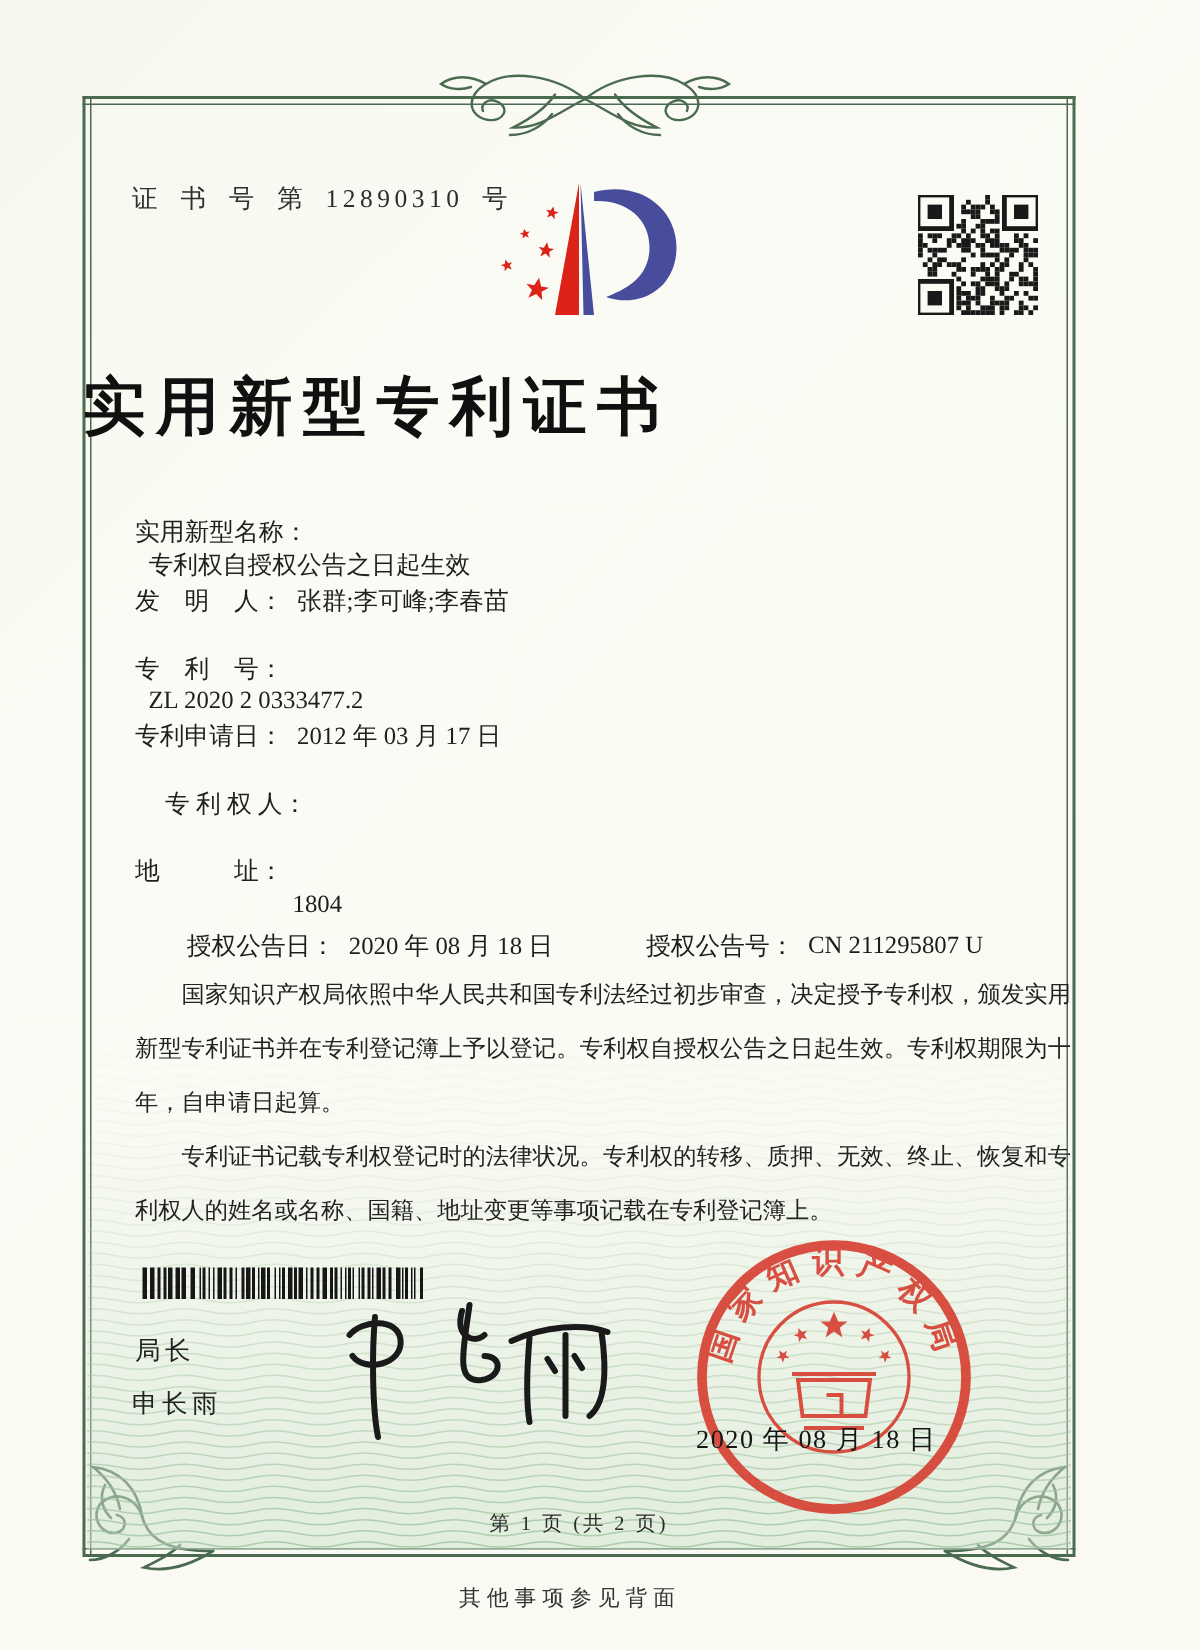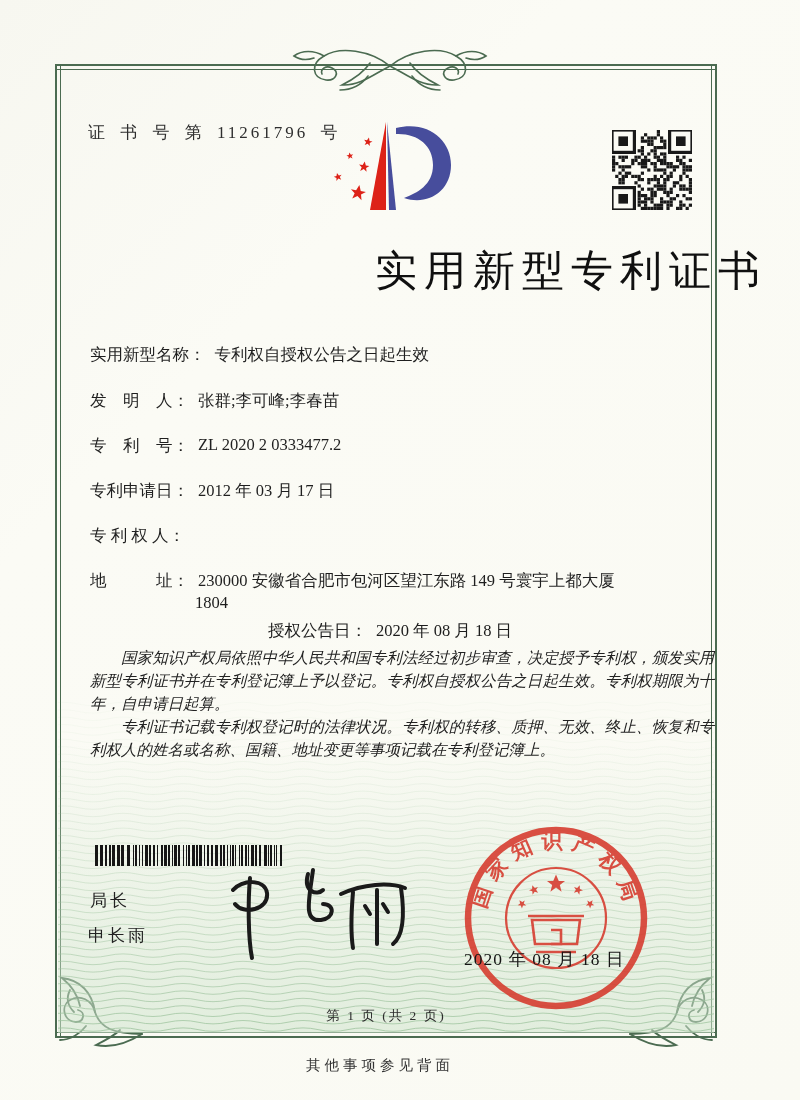--- a/index.html
+++ b/index.html
@@ -9,30 +9,30 @@
     font-family:"Liberation Serif","DejaVu Serif",serif;color:#1c1c1c;
   }
   .abs{position:absolute;}
   
   .fr{position:absolute;border:0 solid #4b6b51;}
   .fr-top{left:55px;top:64px;width:662px;height:3px;border-top-width:2.5px;border-bottom-width:1px;}
   .fr-bottom{left:55px;top:1032px;width:662px;height:3px;border-bottom-width:2.5px;border-top-width:1px;}
   .fr-left{left:55px;top:64px;width:3px;height:972px;border-left-width:2.5px;border-right-width:1px;}
   .fr-right{left:711px;top:64px;width:3px;height:972px;border-right-width:2.5px;border-left-width:1px;}
   .cert-no{left:88px;top:121px;font-size:17px;letter-spacing:3px;word-spacing:5px;color:#2e2e2e;}
-  .title{left:55px;top:243px;width:712px;text-align:right;font-size:42px;font-weight:normal;
+  .title{left:55px;top:243px;width:712px;text-align:left;font-size:42px;font-weight:bold;
          letter-spacing:7px;color:#101010;}
   .frow{position:absolute;left:90px;font-size:16.5px;display:flex;align-items:flex-start;color:#1f1f1f;}
   .flabel{white-space:pre;}
   .fvalue{margin-left:9px;white-space:pre;}
   .addr2{position:absolute;left:195px;top:593px;font-size:16.5px;}
   .grantrow{position:absolute;left:90px;top:620px;width:600px;display:flex;font-size:16.5px;justify-content:center;}
   .grant2{margin-left:62px;display:flex;}
-  .paras{position:absolute;left:90px;top:646px;width:624px;font-size:15.5px;line-height:23px;
-         text-align:justify;color:#222;font-style:italic;}
+  .paras{position:absolute;left:90px;top:646px;width:624px;font-size:15.5px;line-height:36px;
+         text-align:justify;color:#222;}
   .paras p{margin:0;text-indent:2em;}
   .tint{left:58px;top:744px;width:656px;height:289px;
         background:linear-gradient(to bottom,rgba(213,231,210,0) 0%,rgba(213,231,210,0.28) 35%,rgba(205,227,203,0.55) 100%);}
   .waves{left:58px;top:700px;}
   .barcode{left:95px;top:845px;width:196px;height:21px;display:flex;align-items:stretch;}
   .barcode div{background:#161616;}
   .chief-label{left:90px;top:889px;font-size:17px;letter-spacing:3px;color:#222;text-align:right;}
   .chief-name{left:88px;top:924px;font-size:17px;letter-spacing:3px;color:#222;}
   .seal-date{left:464px;top:947px;font-size:17.5px;letter-spacing:1px;color:#151515;z-index:6;}
   .page-note{left:55px;top:1007px;width:662px;text-align:center;font-size:13.5px;letter-spacing:2px;color:#2b2b2b;}
@@ -120,21 +120,21 @@
     <path d="M-10,277.8 q15,-3.4 30,0 t30,0 q15,-3.4 30,0 t30,0 q15,-3.4 30,0 t30,0 q15,-3.4 30,0 t30,0 q15,-3.4 30,0 t30,0 q15,-3.4 30,0 t30,0 q15,-3.4 30,0 t30,0 q15,-3.4 30,0 t30,0 q15,-3.4 30,0 t30,0 q15,-3.4 30,0 t30,0 q15,-3.4 30,0 t30,0 q15,-3.4 30,0 t30,0 q15,-3.4 30,0 t30,0 q15,-3.4 30,0 t30,0 q15,-3.4 30,0 t30,0 q15,-3.4 30,0 t30,0 q15,-3.4 30,0 t30,0 q15,-3.4 30,0 t30,0 q15,-3.4 30,0 t30,0 q15,-3.4 30,0 t30,0 q15,-3.4 30,0 t30,0 q15,-3.4 30,0 t30,0 q15,-3.4 30,0 t30,0 q15,-3.4 30,0 t30,0" fill="none" stroke="#9fc49f" stroke-width="1" opacity="0.62"></path>
     <path d="M-10,285.2 q15,-3.4 30,0 t30,0 q15,-3.4 30,0 t30,0 q15,-3.4 30,0 t30,0 q15,-3.4 30,0 t30,0 q15,-3.4 30,0 t30,0 q15,-3.4 30,0 t30,0 q15,-3.4 30,0 t30,0 q15,-3.4 30,0 t30,0 q15,-3.4 30,0 t30,0 q15,-3.4 30,0 t30,0 q15,-3.4 30,0 t30,0 q15,-3.4 30,0 t30,0 q15,-3.4 30,0 t30,0 q15,-3.4 30,0 t30,0 q15,-3.4 30,0 t30,0 q15,-3.4 30,0 t30,0 q15,-3.4 30,0 t30,0 q15,-3.4 30,0 t30,0 q15,-3.4 30,0 t30,0 q15,-3.4 30,0 t30,0 q15,-3.4 30,0 t30,0 q15,-3.4 30,0 t30,0 q15,-3.4 30,0 t30,0 q15,-3.4 30,0 t30,0" fill="none" stroke="#9fc49f" stroke-width="1" opacity="0.64"></path>
     <path d="M-10,292.6 q15,-3.4 30,0 t30,0 q15,-3.4 30,0 t30,0 q15,-3.4 30,0 t30,0 q15,-3.4 30,0 t30,0 q15,-3.4 30,0 t30,0 q15,-3.4 30,0 t30,0 q15,-3.4 30,0 t30,0 q15,-3.4 30,0 t30,0 q15,-3.4 30,0 t30,0 q15,-3.4 30,0 t30,0 q15,-3.4 30,0 t30,0 q15,-3.4 30,0 t30,0 q15,-3.4 30,0 t30,0 q15,-3.4 30,0 t30,0 q15,-3.4 30,0 t30,0 q15,-3.4 30,0 t30,0 q15,-3.4 30,0 t30,0 q15,-3.4 30,0 t30,0 q15,-3.4 30,0 t30,0 q15,-3.4 30,0 t30,0 q15,-3.4 30,0 t30,0 q15,-3.4 30,0 t30,0 q15,-3.4 30,0 t30,0 q15,-3.4 30,0 t30,0" fill="none" stroke="#9fc49f" stroke-width="1" opacity="0.67"></path>
     <path d="M-10,300.0 q15,-3.4 30,0 t30,0 q15,-3.4 30,0 t30,0 q15,-3.4 30,0 t30,0 q15,-3.4 30,0 t30,0 q15,-3.4 30,0 t30,0 q15,-3.4 30,0 t30,0 q15,-3.4 30,0 t30,0 q15,-3.4 30,0 t30,0 q15,-3.4 30,0 t30,0 q15,-3.4 30,0 t30,0 q15,-3.4 30,0 t30,0 q15,-3.4 30,0 t30,0 q15,-3.4 30,0 t30,0 q15,-3.4 30,0 t30,0 q15,-3.4 30,0 t30,0 q15,-3.4 30,0 t30,0 q15,-3.4 30,0 t30,0 q15,-3.4 30,0 t30,0 q15,-3.4 30,0 t30,0 q15,-3.4 30,0 t30,0 q15,-3.4 30,0 t30,0 q15,-3.4 30,0 t30,0 q15,-3.4 30,0 t30,0 q15,-3.4 30,0 t30,0" fill="none" stroke="#9fc49f" stroke-width="1" opacity="0.69"></path>
     <path d="M-10,307.4 q15,-3.4 30,0 t30,0 q15,-3.4 30,0 t30,0 q15,-3.4 30,0 t30,0 q15,-3.4 30,0 t30,0 q15,-3.4 30,0 t30,0 q15,-3.4 30,0 t30,0 q15,-3.4 30,0 t30,0 q15,-3.4 30,0 t30,0 q15,-3.4 30,0 t30,0 q15,-3.4 30,0 t30,0 q15,-3.4 30,0 t30,0 q15,-3.4 30,0 t30,0 q15,-3.4 30,0 t30,0 q15,-3.4 30,0 t30,0 q15,-3.4 30,0 t30,0 q15,-3.4 30,0 t30,0 q15,-3.4 30,0 t30,0 q15,-3.4 30,0 t30,0 q15,-3.4 30,0 t30,0 q15,-3.4 30,0 t30,0 q15,-3.4 30,0 t30,0 q15,-3.4 30,0 t30,0 q15,-3.4 30,0 t30,0 q15,-3.4 30,0 t30,0" fill="none" stroke="#9fc49f" stroke-width="1" opacity="0.72"></path>
     <path d="M-10,314.8 q15,-3.4 30,0 t30,0 q15,-3.4 30,0 t30,0 q15,-3.4 30,0 t30,0 q15,-3.4 30,0 t30,0 q15,-3.4 30,0 t30,0 q15,-3.4 30,0 t30,0 q15,-3.4 30,0 t30,0 q15,-3.4 30,0 t30,0 q15,-3.4 30,0 t30,0 q15,-3.4 30,0 t30,0 q15,-3.4 30,0 t30,0 q15,-3.4 30,0 t30,0 q15,-3.4 30,0 t30,0 q15,-3.4 30,0 t30,0 q15,-3.4 30,0 t30,0 q15,-3.4 30,0 t30,0 q15,-3.4 30,0 t30,0 q15,-3.4 30,0 t30,0 q15,-3.4 30,0 t30,0 q15,-3.4 30,0 t30,0 q15,-3.4 30,0 t30,0 q15,-3.4 30,0 t30,0 q15,-3.4 30,0 t30,0 q15,-3.4 30,0 t30,0" fill="none" stroke="#9fc49f" stroke-width="1" opacity="0.75"></path>
     <path d="M-10,322.2 q15,-3.4 30,0 t30,0 q15,-3.4 30,0 t30,0 q15,-3.4 30,0 t30,0 q15,-3.4 30,0 t30,0 q15,-3.4 30,0 t30,0 q15,-3.4 30,0 t30,0 q15,-3.4 30,0 t30,0 q15,-3.4 30,0 t30,0 q15,-3.4 30,0 t30,0 q15,-3.4 30,0 t30,0 q15,-3.4 30,0 t30,0 q15,-3.4 30,0 t30,0 q15,-3.4 30,0 t30,0 q15,-3.4 30,0 t30,0 q15,-3.4 30,0 t30,0 q15,-3.4 30,0 t30,0 q15,-3.4 30,0 t30,0 q15,-3.4 30,0 t30,0 q15,-3.4 30,0 t30,0 q15,-3.4 30,0 t30,0 q15,-3.4 30,0 t30,0 q15,-3.4 30,0 t30,0 q15,-3.4 30,0 t30,0 q15,-3.4 30,0 t30,0" fill="none" stroke="#9fc49f" stroke-width="1" opacity="0.77"></path>
     <path d="M-10,329.6 q15,-3.4 30,0 t30,0 q15,-3.4 30,0 t30,0 q15,-3.4 30,0 t30,0 q15,-3.4 30,0 t30,0 q15,-3.4 30,0 t30,0 q15,-3.4 30,0 t30,0 q15,-3.4 30,0 t30,0 q15,-3.4 30,0 t30,0 q15,-3.4 30,0 t30,0 q15,-3.4 30,0 t30,0 q15,-3.4 30,0 t30,0 q15,-3.4 30,0 t30,0 q15,-3.4 30,0 t30,0 q15,-3.4 30,0 t30,0 q15,-3.4 30,0 t30,0 q15,-3.4 30,0 t30,0 q15,-3.4 30,0 t30,0 q15,-3.4 30,0 t30,0 q15,-3.4 30,0 t30,0 q15,-3.4 30,0 t30,0 q15,-3.4 30,0 t30,0 q15,-3.4 30,0 t30,0 q15,-3.4 30,0 t30,0 q15,-3.4 30,0 t30,0" fill="none" stroke="#9fc49f" stroke-width="1" opacity="0.80"></path>
   </svg>
 
-<div class="abs cert-no">证 书 号 第 11261796 号</div>
+<div class="abs cert-no">证 书 号 第 12890310 号</div>
 
 <svg class="abs" style="left:325px;top:108px;" width="150" height="130" viewBox="0 0 150 130">
   <defs>
     <path id="star" d="M0,-10 L2.94,-3.09 L9.51,-3.09 L4.05,1.18 L5.88,8.09 L0,3.8 L-5.88,8.09 L-4.05,1.18 L-9.51,-3.09 L-2.94,-3.09 Z"></path>
   </defs>
   <g fill="#dd2218">
     <use href="#star" transform="translate(43,34) scale(0.45) rotate(12)"></use>
     <use href="#star" transform="translate(25,48) scale(0.36) rotate(-10)"></use>
     <use href="#star" transform="translate(39,59) scale(0.55) rotate(8)"></use>
     <use href="#star" transform="translate(13,69) scale(0.42) rotate(-14)"></use>
@@ -365,48 +365,51 @@
       <rect x="64" y="6.4" width="9.600000000000001" height="9.600000000000001" fill="#191919"></rect>
     </g>
     <g>
       <rect x="0" y="57.6" width="22.400000000000002" height="22.400000000000002" fill="none" stroke="#191919" stroke-width="3.2"></rect>
       <rect x="6.4" y="64" width="9.600000000000001" height="9.600000000000001" fill="#191919"></rect>
     </g>
   </svg>
 
 <div class="abs title">实用新型专利证书</div>
 
-<div class="frow" style="top:344px;">
+<div class="frow" style="top:344px;flex-direction:column;">
   <span class="flabel">实用新型名称：</span>
   <span class="fvalue">专利权自授权公告之日起生效</span>
 </div>
 <div class="frow" style="top:390px;">
   <span class="flabel">发　明　人：</span>
   <span class="fvalue">张群;李可峰;李春苗</span>
 </div>
-<div class="frow" style="top:435px;">
+<div class="frow" style="top:435px;flex-direction:column;">
   <span class="flabel">专　利　号：</span>
   <span class="fvalue">ZL 2020 2 0333477.2</span>
 </div>
 <div class="frow" style="top:480px;">
   <span class="flabel">专利申请日：</span>
   <span class="fvalue">2012 年 03 月 17 日</span>
 </div>
-<div class="frow" style="top:525px;">
+<div class="frow" style="top:525px;margin-left:20px;">
   <span class="flabel">专 利 权 人：</span>
 </div>
 <div class="frow" style="top:570px;">
   <span class="flabel">地　　　址：</span>
-  <span class="fvalue">230000 安徽省合肥市包河区望江东路 149 号寰宇上都大厦</span>
 </div>
 <div class="abs addr2">1804</div>
 
 <div class="grantrow">
   <span class="flabel">授权公告日：</span>
   <span class="fvalue">2020 年 08 月 18 日</span>
+  <span class="grant2">
+    <span class="flabel">授权公告号：</span>
+    <span class="fvalue">CN 211295807 U</span>
+  </span>
 </div>
 
 <div class="paras">
   <p>国家知识产权局依照中华人民共和国专利法经过初步审查，决定授予专利权，颁发实用新型专利证书并在专利登记簿上予以登记。专利权自授权公告之日起生效。专利权期限为十年，自申请日起算。</p>
   <p>专利证书记载专利权登记时的法律状况。专利权的转移、质押、无效、终止、恢复和专利权人的姓名或名称、国籍、地址变更等事项记载在专利登记簿上。</p>
 </div>
 
 <div id="barcode" class="abs barcode">
     <div style="width: 3px; margin-right: 2px;"></div>
     <div style="width: 3px; margin-right: 2px;"></div>

